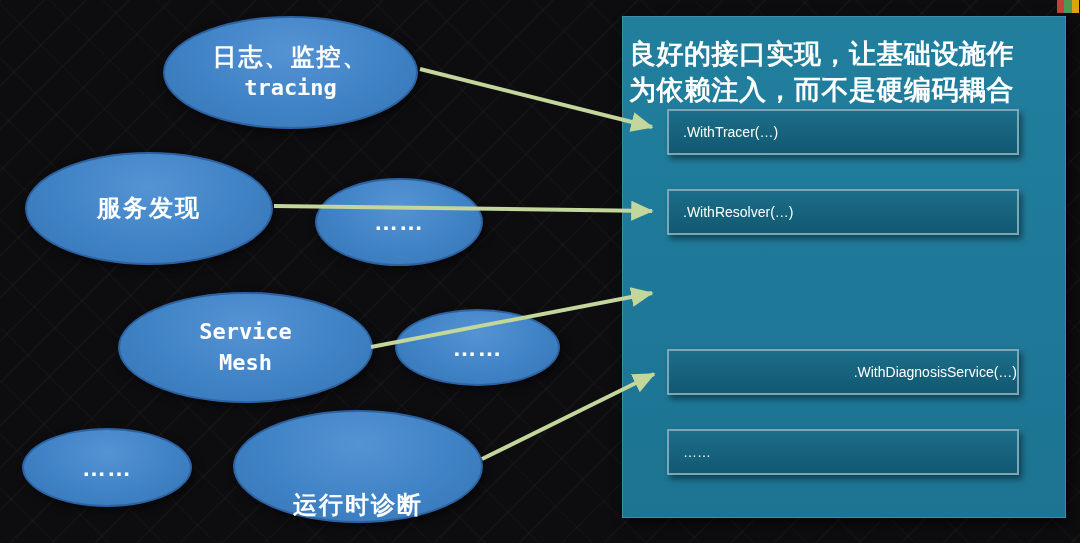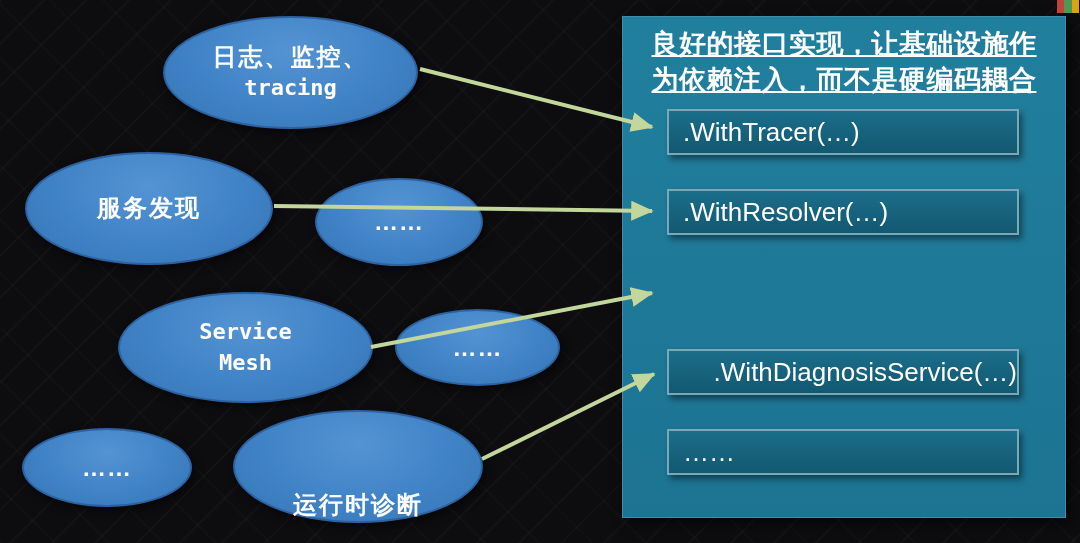--- a/index.html
+++ b/index.html
@@ -35,30 +35,30 @@
 
   
   #panel{
     position:absolute;left:622px;top:16px;width:444px;height:502px;
     background:linear-gradient(#217f9e,#1c7392);
     border:1px solid #3d8ca8;
     box-shadow:5px 6px 12px rgba(0,0,0,.55);
     z-index:1;box-sizing:border-box;
   }
   .panel-title{
-    margin:10px 6px 0;color:#ffffff;font-weight:700;font-size:27px;
-    line-height:1.32;text-align:center;white-space:pre-line;letter-spacing:0.5px;text-decoration:underline;
+    margin:20px 6px 0;color:#ffffff;font-weight:700;font-size:27px;
+    line-height:1.32;white-space:pre-line;letter-spacing:0.5px;
   }
   .api-row{
     position:absolute;left:44px;width:352px;height:46px;
     background:linear-gradient(#1b6d8a,#125871);
     border:2px solid #79a8b8;
     box-shadow:3px 4px 6px rgba(0,0,0,.45);
     display:flex;align-items:center;padding-left:14px;
-    color:#ffffff;font-size:26px;font-weight:500;box-sizing:border-box;
+    color:#ffffff;font-size:14px;font-weight:500;box-sizing:border-box;
   }
   #row-0{top:92px;} #row-1{top:172px;} #row-2{top:252px;} #row-3{top:332px;justify-content:flex-end;} #row-4{top:412px;}
 
   
   #arrows{position:absolute;left:0;top:0;z-index:5;pointer-events:none;}
 
   
   #corner-logo{position:absolute;right:1px;top:0;width:22px;height:13px;display:flex;z-index:6;opacity:.9;}
   #corner-logo span{flex:1;height:100%;}
   #corner-logo .c1{background:#d24b3e;}

